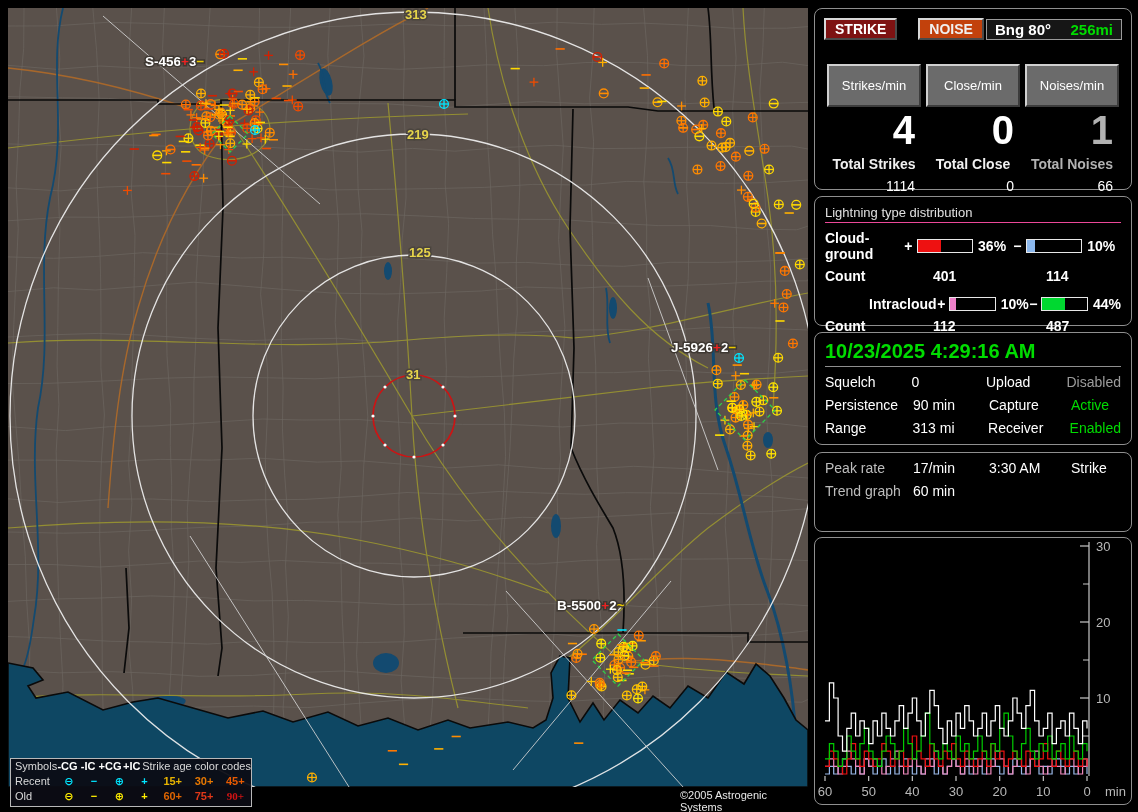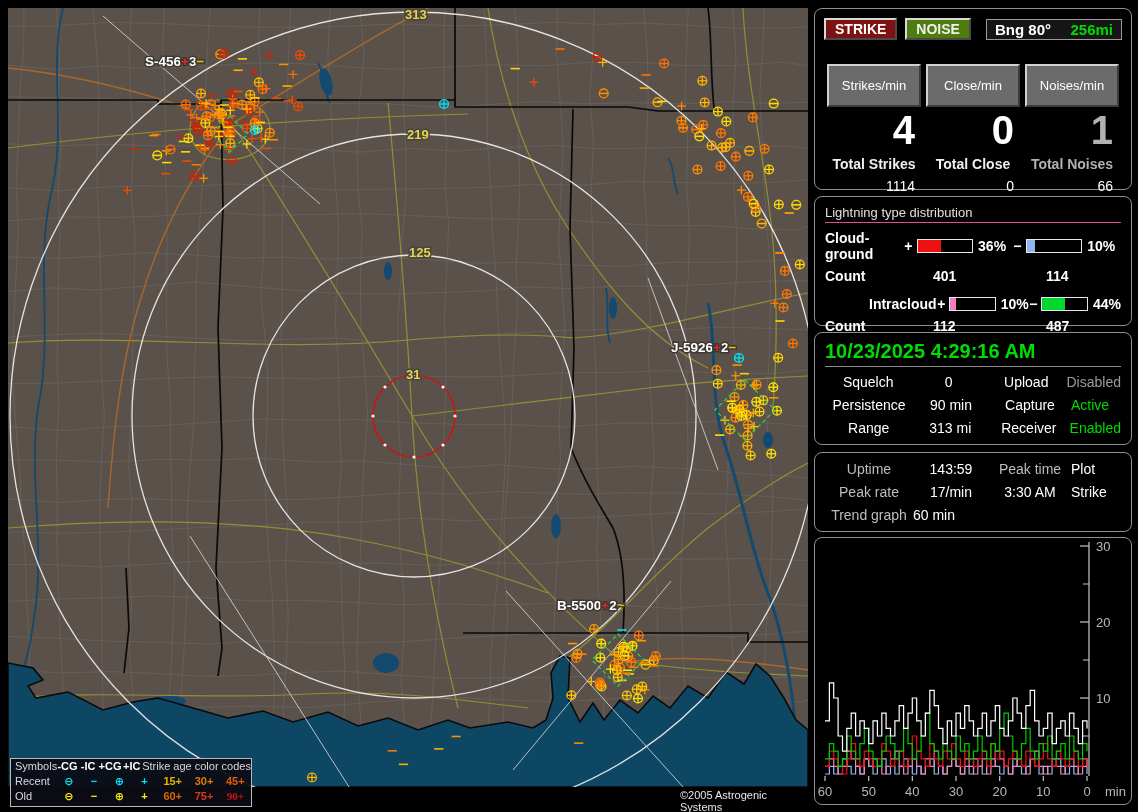--- a/index.html
+++ b/index.html
@@ -22,21 +22,21 @@
             border:1px solid #8f8f8f;border-radius:8px;background:#000;}
   #box-top{top:8px;height:182px;}
   #box-dist{top:196px;height:130px;}
   #box-time{top:332px;height:113px;}
   #box-stat{top:452px;height:80px;}
   #box-trend{top:537px;height:268px;}
   .btnrow{display:flex;align-items:center;margin:9px 9px 0 9px;}
   .pushbtn{font-size:14px;font-weight:bold;padding:1px 9px;
            border:2px solid;border-color:#d8d8d8 #4a4a4a #4a4a4a #d8d8d8;}
   .b-strike{background:#7e1212;color:#fff;}
-  .b-noise{background:#4d7c0f;color:#f0f0f0;margin-left:8px;}
+  .b-noise{background:#c2410c;color:#f0f0f0;margin-left:21px;}
   .bngbox{margin-left:auto;background:#161616;border:1px solid #9a9a9a;
           padding:1px 8px;font-size:15px;font-weight:bold;display:flex;width:118px;}
   .bng-rng{margin-left:auto;}
   .ratecols{display:flex;justify-content:space-between;margin:24px 12px 0 12px;}
   .ratecol{width:94px;}
   .ratebtn{display:block;margin:0 auto;text-align:center;font-size:13px;color:#fff;
            background:#6b6b6b;border:2px solid;border-color:#d0d0d0 #3c3c3c #3c3c3c #d0d0d0;
            padding:12px 2px;}
   .ratenum{font-size:40px;font-weight:bold;text-align:right;padding-right:6px;line-height:46px;}
   .totlabel{font-size:14px;color:#f0f0f0;text-align:center;margin-top:3px;font-weight:bold;}
@@ -50,21 +50,21 @@
   .dsign{width:13px;text-align:center;}
   .dbar{width:64px;height:12px;border:1px solid #e8e8e8;background:#000;margin:0 3px;}
   .dbar i{display:block;height:100%;}
   .dpct{width:40px;padding-left:2px;}
   .crow{display:flex;margin:6px 10px 0 10px;font-size:14px;font-weight:bold;}
   .cname{width:108px;}
   .cv1{width:113px;}
   
   .dtext{color:#00dc00;font-size:20px;font-weight:bold;margin:7px 10px 0 10px;
          padding-bottom:3px;border-bottom:1px solid #8f8f8f;}
-  .srow{display:flex;margin:7px 10px 0 10px;font-size:14px;text-align:center;}
+  .srow{display:flex;margin:7px 10px 0 10px;font-size:14px;}
   .sk1{width:88px;}
   .sv1{width:76px;}
   .sk2{width:82px;}
   .graylbl{color:#bdbdbd;}
   #trend-svg{display:block;}
 </style>
 </head>
 <body>
 
 <div id="map-wrap">
@@ -927,26 +927,20 @@
   </div>
   <div class="srow">
     <span class="sk1">Range</span>
     <span class="sv1">313 mi</span>
     <span class="sk2">Receiver</span>
     <span style="color: rgb(0, 220, 0);">Enabled</span>
   </div>
 </div>
 
 <div class="panelbox" id="box-stat">
-  <div class="srow" style="margin-top:8px;">
-    <span class="sk1 graylbl">Uptime</span>
-    <span class="sv1">143:59</span>
-    <span class="sk2 graylbl">Peak time</span>
-    <span>Plot</span>
-  </div>
   <div class="srow">
     <span class="sk1 graylbl">Peak rate</span>
     <span class="sv1">17/min</span>
     <span class="sk2">3:30 AM</span>
     <span>Strike</span>
   </div>
   <div class="srow">
     <span class="graylbl" style="width:88px">Trend graph</span>
     <span>60 min</span>
   </div>

